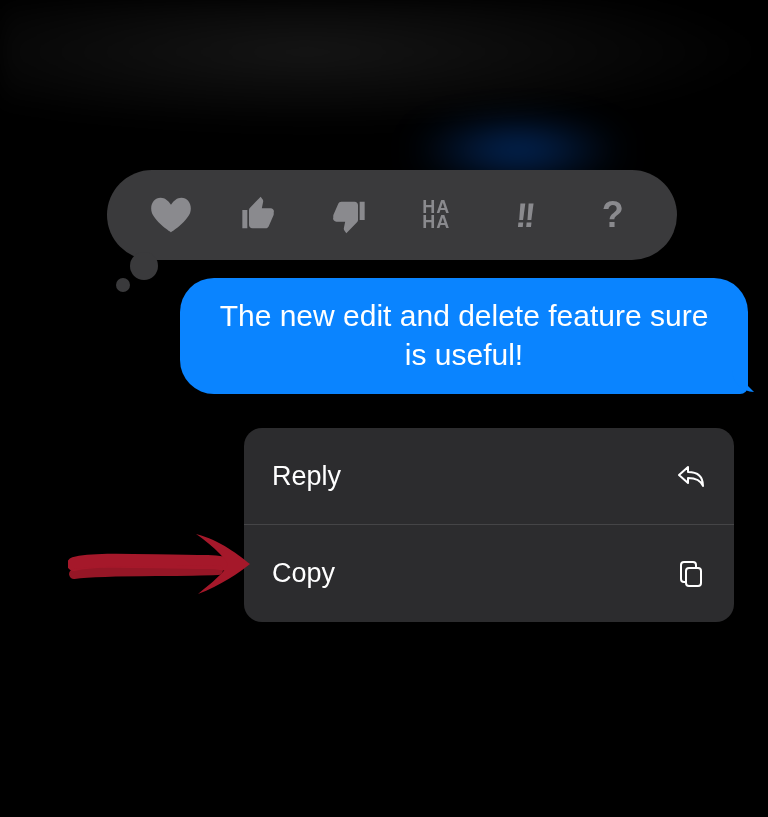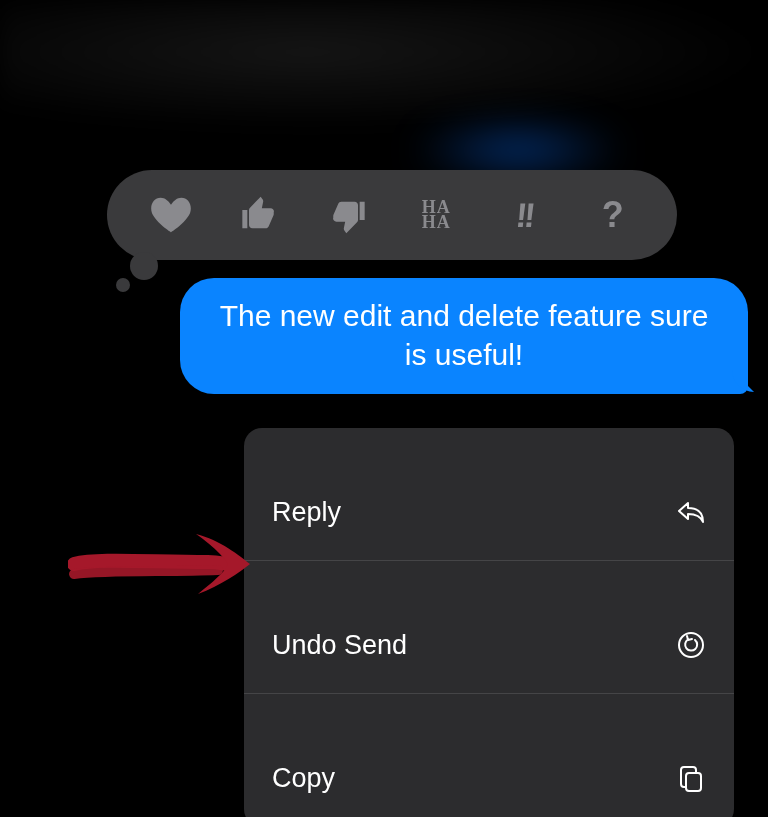--- a/index.html
+++ b/index.html
@@ -41,21 +41,21 @@
     padding: 0 20px;
   }
   .tapback-bar .tb {
     width: 60px; height: 60px;
     display: flex; align-items: center; justify-content: center;
     color: #8a8a8e;
     cursor: pointer;
   }
   .tb svg { display: block; }
   .tb-haha {
-    font-family: Liberation Serif, serif;
+    font-family: Liberation Sans, sans-serif;
     font-weight: 900;
     font-size: 18px;
     line-height: 0.85;
     text-align: center;
     color: #8a8a8e;
     letter-spacing: 1px;
   }
   .tb-exc {
     font-family: Arial Black, Arial, sans-serif;
     font-weight: 900;
@@ -126,21 +126,20 @@
   .menu-item {
     display: flex;
     align-items: center;
     justify-content: space-between;
     padding: 0 28px;
     height: 97px;
     color: #fff;
     font-size: 27px;
     border-bottom: 1px solid rgba(255,255,255,0.12);
     cursor: pointer;
-    margin-top: 36px;
   }
   .menu-item:last-child { border-bottom: none; }
   .menu-item .mi-icon {
     width: 30px; height: 30px;
     display: flex; align-items: center; justify-content: center;
     color: #fff;
   }
 
   
   .arrow-annot {
@@ -198,30 +197,20 @@
 
   <div class="menu-item">
     <span>Reply</span>
     <span class="mi-icon">
       <svg width="30" height="26" viewBox="0 0 30 26" fill="none" stroke="#fff" stroke-width="2" stroke-linejoin="round" stroke-linecap="round">
         <path d="M12 4 L3 12 L12 20 L12 15 C20 15 25 18 27 23 C27 12 20 9 12 9 Z"></path>
       </svg>
     </span>
   </div>
 
-  <div class="menu-item">
-    <span>Undo Send</span>
-    <span class="mi-icon">
-      <svg width="28" height="28" viewBox="0 0 28 28" fill="none" stroke="#fff" stroke-width="2">
-        <circle cx="14" cy="14" r="12"></circle>
-        <path d="M18 9 A6 6 0 1 1 11 8.5" stroke-linecap="round"></path>
-        <path d="M10 5 L11 9 L15 8" stroke-linecap="round" stroke-linejoin="round"></path>
-      </svg>
-    </span>
-  </div>
 
 
   <div class="menu-item">
     <span>Copy</span>
     <span class="mi-icon">
       <svg width="28" height="30" viewBox="0 0 28 30" fill="none" stroke="#fff" stroke-width="2" stroke-linejoin="round">
         <rect x="9" y="9" width="15" height="18" rx="3"></rect>
         <path d="M19 9 V6 a3 3 0 0 0 -3 -3 H7 a3 3 0 0 0 -3 3 v14 a3 3 0 0 0 3 3 h2"></path>
       </svg>
     </span>

